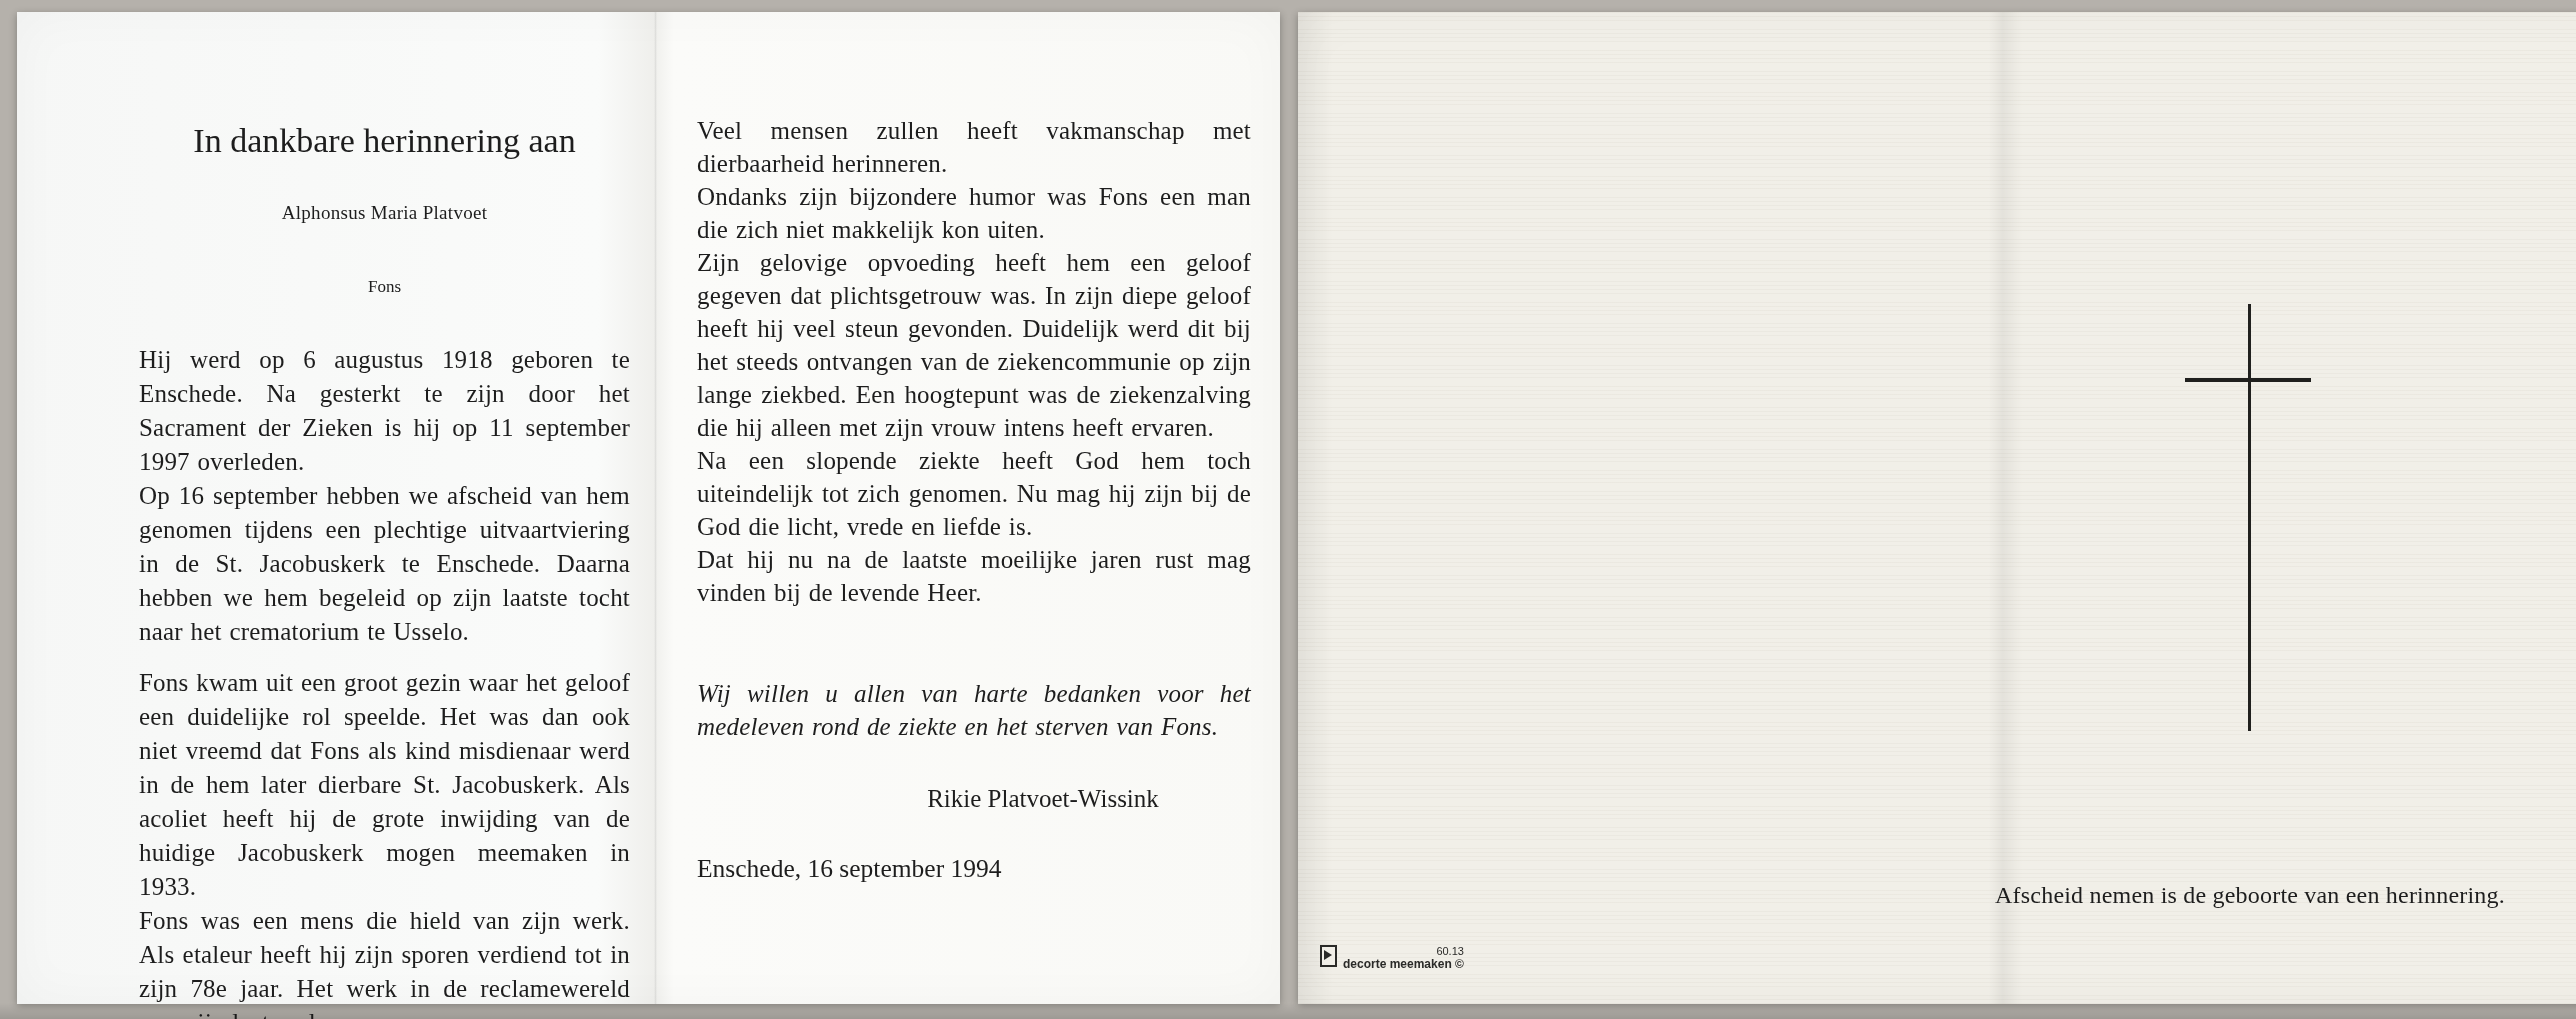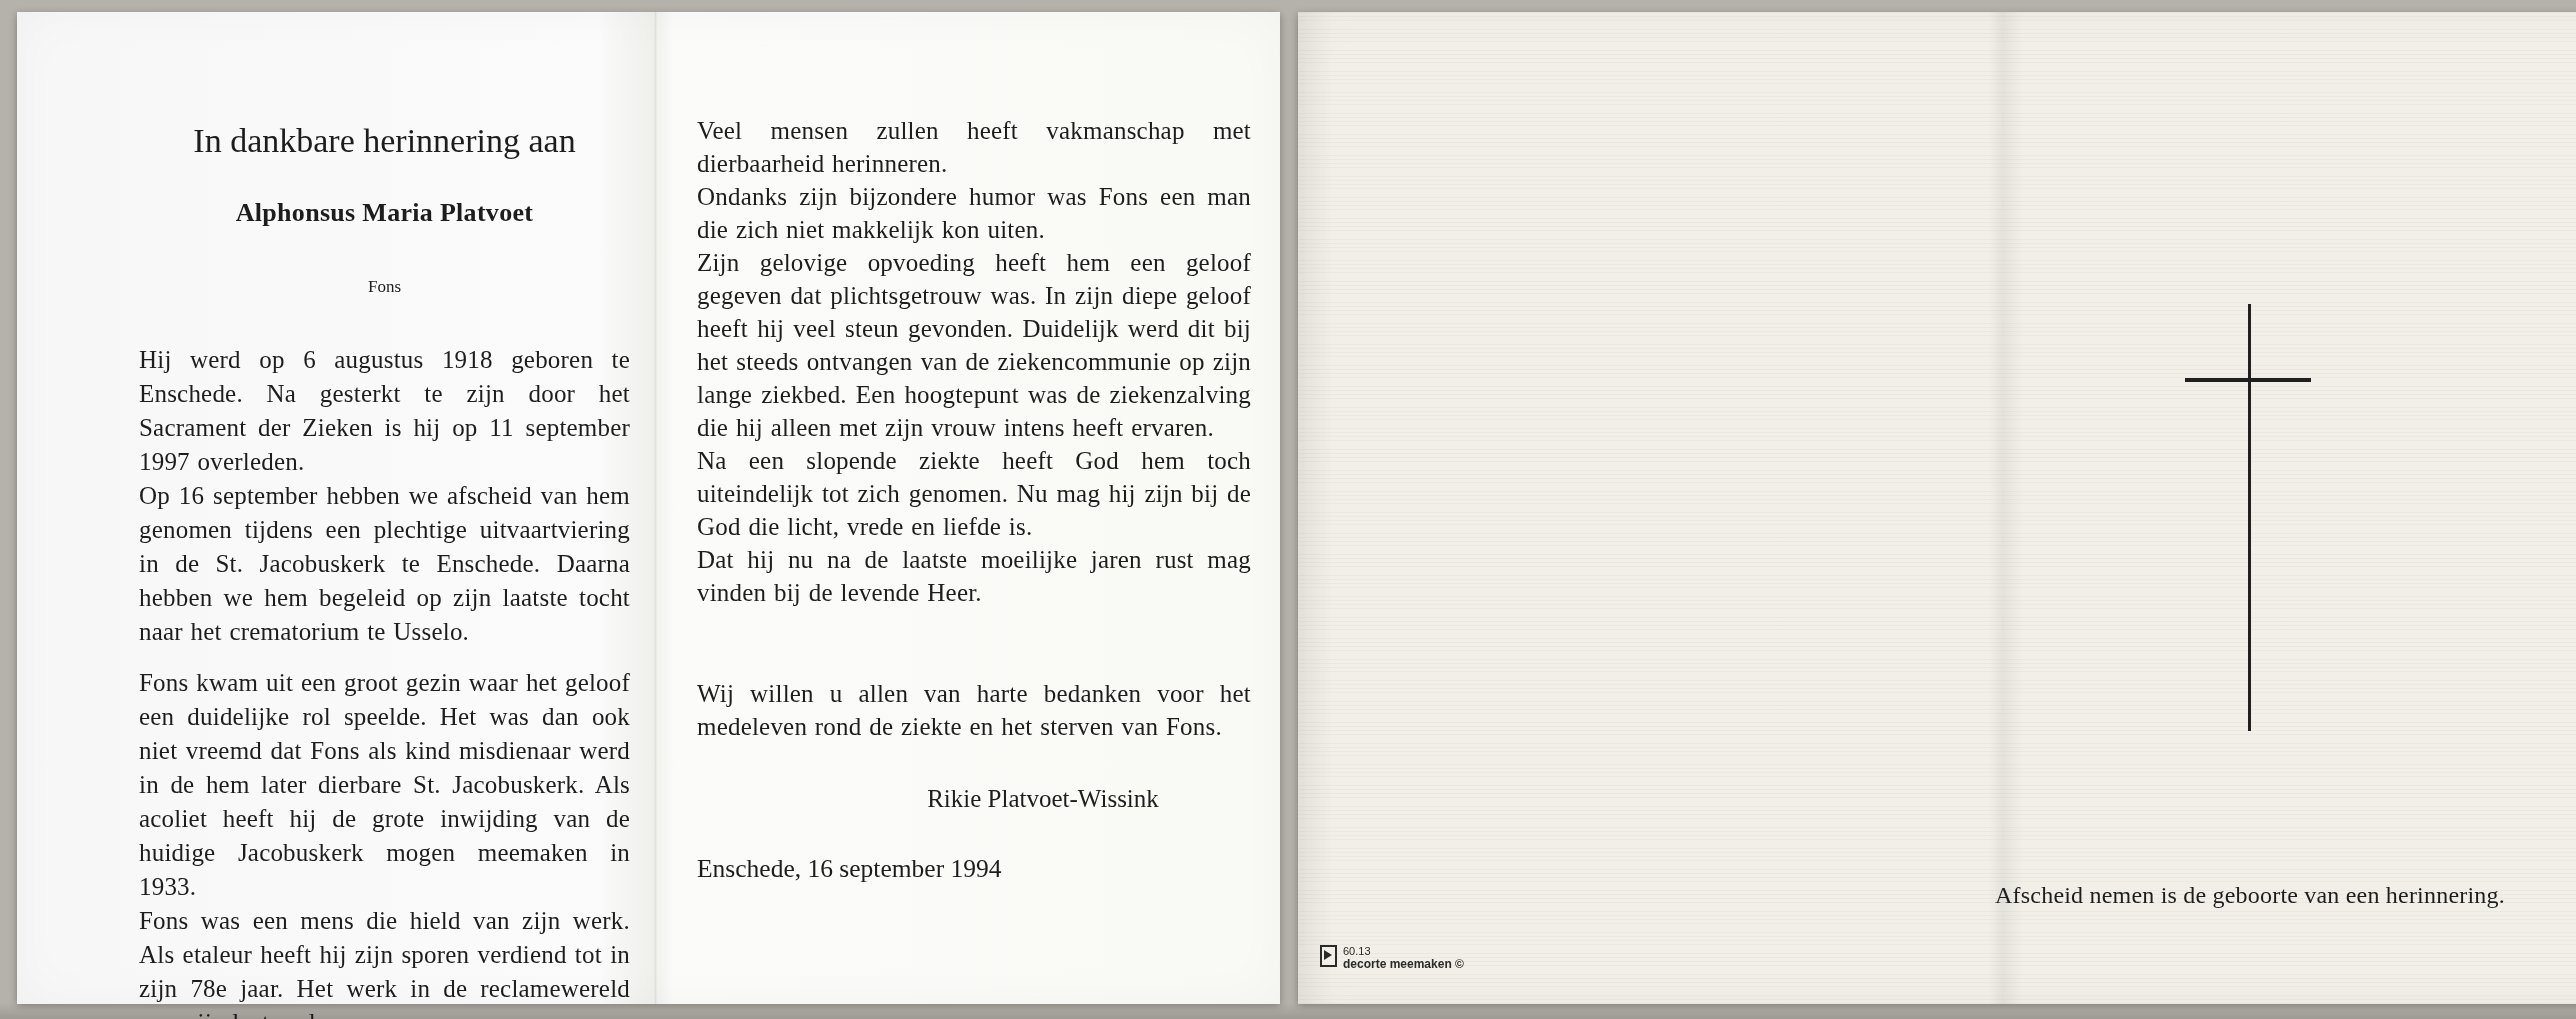--- a/index.html
+++ b/index.html
@@ -48,29 +48,29 @@
     font-size: 25px;
     line-height: 34px;
     text-align: justify;
     letter-spacing: 0.2px;
     word-spacing: 1.3px;
   }
   .col2 .body-text { line-height: 33px; }
 
   .center { text-align: center; }
   .intro    { font-size: 34px; line-height: 34px; }
-  .name     { font-size: 26px; line-height: 36px; font-weight: bold; margin-top: 37px !important; letter-spacing: 0.3px; }
+  .name     { font-size: 19px; line-height: 36px; font-weight: normal; margin-top: 37px !important; letter-spacing: 0.3px; }
   .nickname { font-size: 17px; line-height: 34px; margin-top: 39px !important; }
 
   .col1 .para-0 { margin-top: 39px !important; }
   .col1 .para-1 { margin-top: 0 !important; }
   .col1 .para-2 { margin-top: 17px !important; }
   .col1 .para-3 { margin-top: 0 !important; }
 
-  .thanks    { margin-top: 68px !important; }
+  .thanks    { margin-top: 68px !important; font-style: italic; }
   .signature { margin-top: 39px !important; padding-left: 138px; font-size: 25px; line-height: 34px; text-align: center; }
   .signature .sig-line { display: block; }
   .dateline  { margin-top: 36px !important; font-size: 25.5px; line-height: 34px; text-align: left; }
 
   
   .card-right {
     left: 1298px; width: 1421px;
     background:
       linear-gradient(90deg, rgba(0,0,0,0.05) 0%, rgba(0,0,0,0) 2.5%),
       linear-gradient(90deg, rgba(0,0,0,0) 48.6%, rgba(0,0,0,0.055) 49.6%, rgba(0,0,0,0) 51%),
@@ -95,20 +95,21 @@
     font-size: 24px; line-height: 32px;
     text-align: center;
     letter-spacing: 0.2px;
   }
 
   .printer-logo {
     position: absolute; left: 22px; top: 933px;
     display: flex; align-items: flex-start; gap: 6px;
     font-family: "Liberation Sans", sans-serif;
     color: #2a2a28;
+    text-align: right;
   }
   .logo-icon {
     width: 17px; height: 22px;
     border: 2.5px solid #2a2a28;
     box-sizing: border-box;
     position: relative;
     display: inline-block;
     background: #f1efe8;
   }
   .logo-icon::after {

